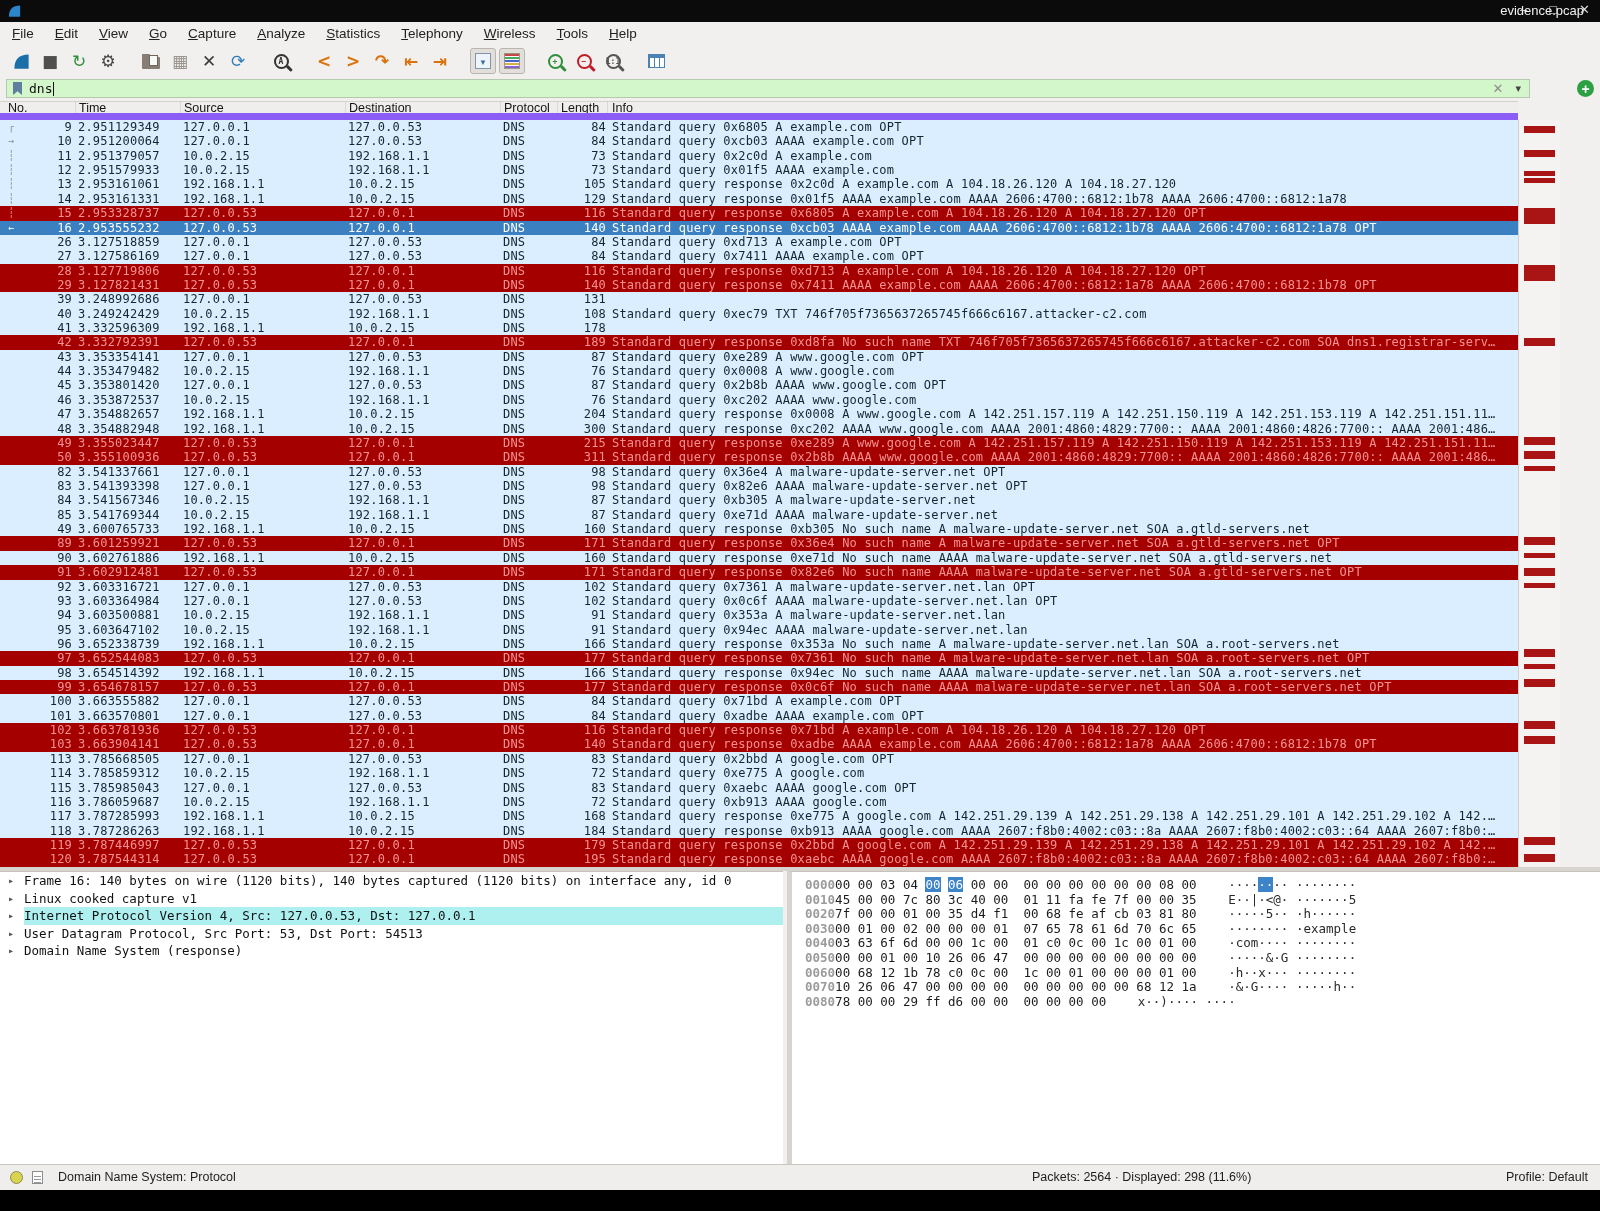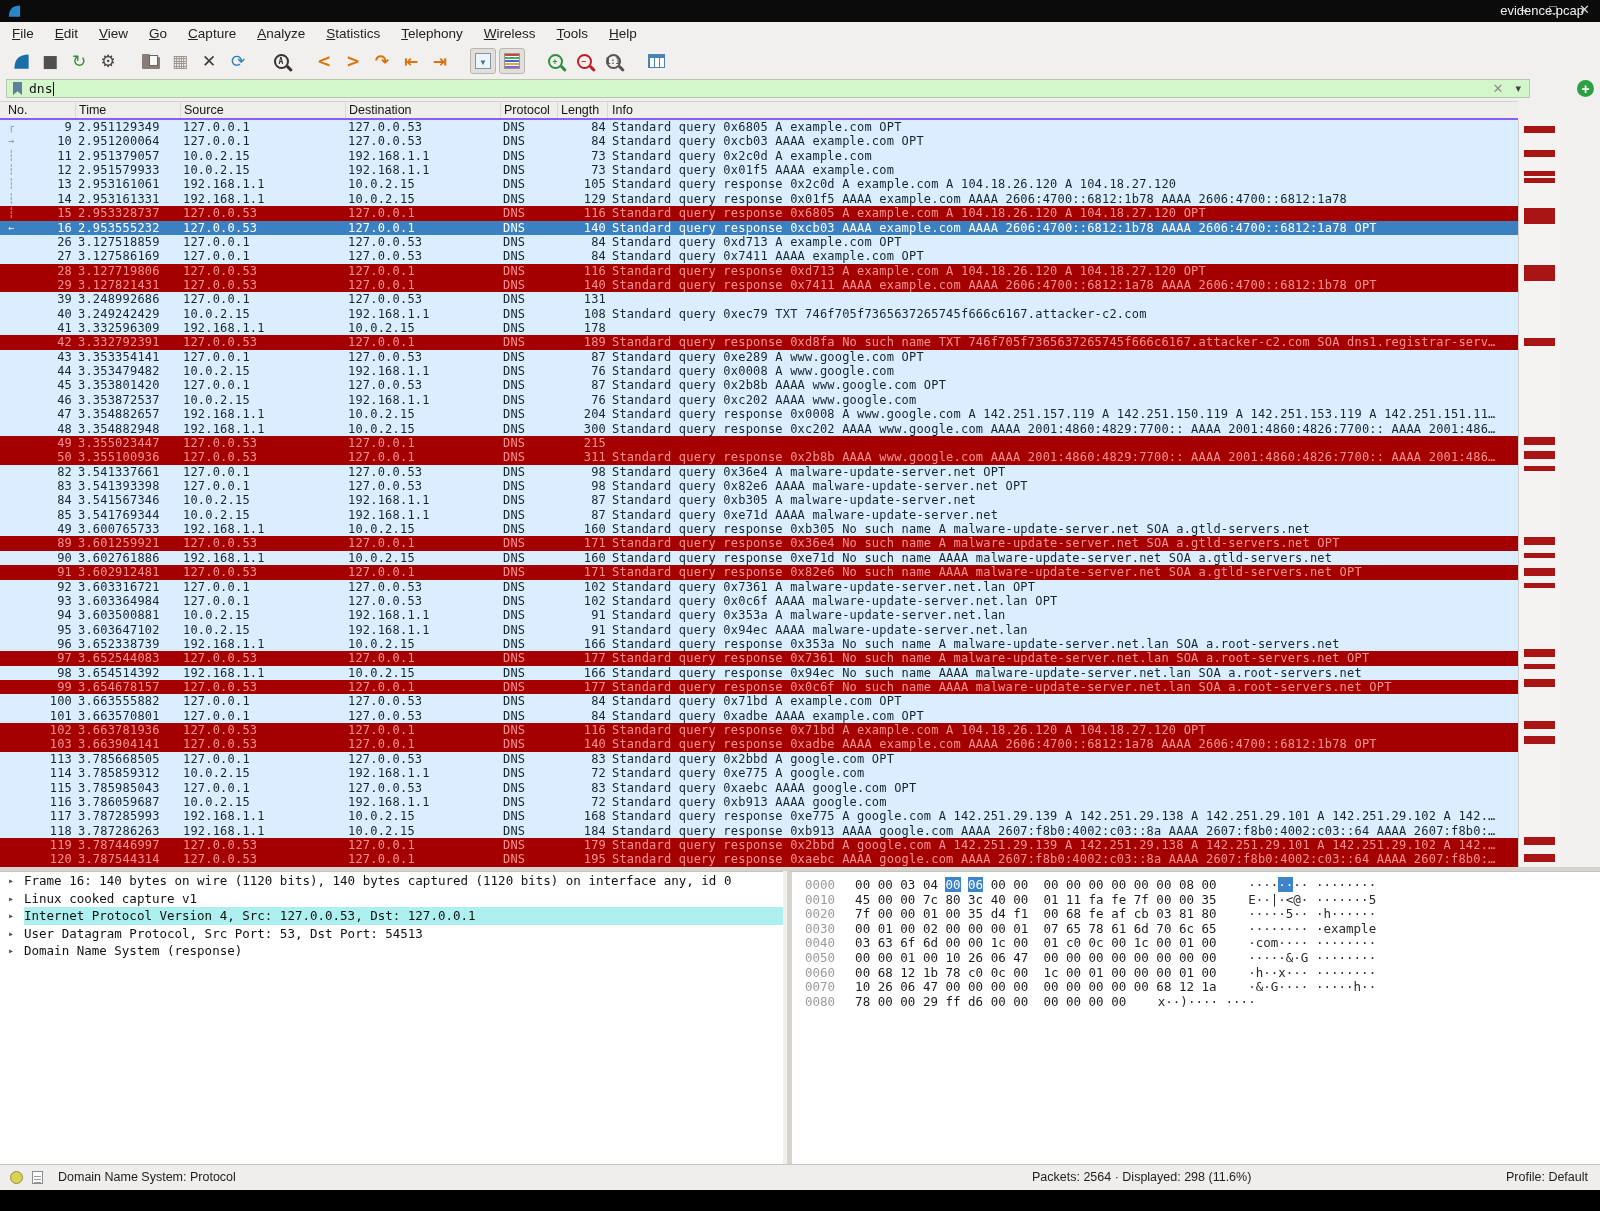--- a/index.html
+++ b/index.html
@@ -40,21 +40,21 @@
   .filter-field{position:absolute;left:6px;top:2px;width:1524px;height:19px;background:#d3f6ca;border:1px solid #b4c9ae;display:flex;align-items:center;box-sizing:border-box;}
   .bookmark{width:9px;height:13px;background:#5f7f9e;margin:0 7px 0 6px;clip-path:polygon(0 0,100% 0,100% 100%,50% 72%,0 100%);}
   .filter-text{font-family:"DejaVu Sans Mono",monospace;font-size:13px;color:#111;}
   .caret{display:inline-block;width:1px;height:14px;background:#111;margin-left:1px;vertical-align:middle;}
   .filter-right{position:absolute;right:8px;top:0;height:17px;display:flex;align-items:center;gap:12px;}
   .f-clear{color:#8d8d8d;font-size:13px;}
   .f-drop{color:#444;font-size:11px;}
   .f-add{position:absolute;right:6px;top:3px;width:17px;height:17px;border-radius:9px;background:#2da044;color:#fff;font-size:14px;font-weight:bold;display:flex;align-items:center;justify-content:center;line-height:1;}
 
   
-  .pkt-header{position:absolute;left:0;top:101px;width:1518px;height:19px;background:#f0eeec;border-top:1px solid #d5d2ce;border-bottom:2px solid #8b5cf6;display:flex;box-sizing:border-box;font-size:12.5px;color:#141414;}
+  .pkt-header{position:absolute;left:0;top:101px;width:1518px;height:19px;background:#f0eeec;border-top:1px solid #d5d2ce;border-bottom:7px solid #8b5cf6;display:flex;box-sizing:border-box;font-size:12.5px;color:#141414;}
   .pkt-header .hcell{border-right:1px solid #dbd8d4;display:flex;align-items:center;padding-left:3px;box-sizing:border-box;white-space:pre;overflow:hidden;}
   .hcell.h-no{padding-left:8px;}
   .hcell.h-info{padding-left:4px;border-right:none;flex:1;}
 
   .pkt-list{position:absolute;left:0;top:120px;width:1518px;height:747px;background:#fff;overflow:hidden;}
   .prow{display:flex;height:14.365px;font-family:"DejaVu Sans Mono",monospace;font-size:12px;letter-spacing:0.2px;line-height:14.365px;white-space:pre;}
   .prow span{overflow:hidden;box-sizing:border-box;display:block;}
   .cno{width:76px;text-align:right;padding-right:4px;position:relative;}
   .cno .mk{position:absolute;left:8px;top:0;text-align:left;font-size:10px;color:#7d8f9d;}
   .ctime{width:105px;padding-left:2px;}
@@ -79,21 +79,21 @@
   
   .detail-pane{position:absolute;left:0;top:871px;width:783px;height:293px;background:#fff;overflow:hidden;border-top:1px solid #c6c3bf;box-sizing:border-box;}
   .dline{display:flex;height:17.5px;line-height:17.5px;font-family:"DejaVu Sans Mono",monospace;font-size:12.5px;color:#111;padding-left:8px;white-space:pre;}
   .dline .arr{width:16px;color:#555;font-size:10px;line-height:17.5px;}
   .dline .dtext{flex:1;}
   .dline .dtext.sel{background:#aef0f0;}
 
   
   .hex-pane{position:absolute;left:787px;top:871px;width:813px;height:293px;background:#fff;border-left:5px solid #d7d4d0;border-top:1px solid #c6c3bf;box-sizing:border-box;padding:6px 0 0 13px;font-family:"DejaVu Sans Mono",monospace;font-size:12.5px;color:#1c1c1c;}
   .hline{height:14.6px;line-height:14.6px;white-space:pre;}
-  .hoff{color:#9b9b9b;margin-right:20px;}
+  .hoff{color:#9b9b9b;margin-right:0;font-weight:bold;}
   .hhex{}
   .hasc{margin-left:24px;color:#2a2a2a;}
   .hl{background:#3d85c8;color:#fff;}
 
   
   .statusbar{position:absolute;left:0;top:1164px;width:1600px;height:26px;background:#f0eeec;border-top:1px solid #c9c6c2;box-sizing:border-box;font-size:12.5px;color:#1d1d1d;}
   .sb-led{position:absolute;left:10px;top:6px;width:13px;height:13px;border-radius:50%;background:#d8d44e;border:1px solid #8c8a54;box-sizing:border-box;}
   .sb-note{position:absolute;left:32px;top:6px;width:11px;height:13px;background:#fdfdfd;border:1px solid #8d8d8d;box-sizing:border-box;background-image:repeating-linear-gradient(to bottom,transparent 0 2px,#999 2px 3px);background-size:7px 100%;background-position:1px 2px;background-repeat:no-repeat;}
   .sb-left{position:absolute;left:58px;top:5px;}
   .sb-mid{position:absolute;left:1032px;top:5px;}
@@ -242,21 +242,21 @@
       <div class="prow rq"><span class="cno">39</span><span class="ctime">3.248992686</span><span class="csrc">127.0.0.1</span><span class="cdst">127.0.0.53</span><span class="cpro">DNS</span><span class="clen">131</span></div>
       <div class="prow rq"><span class="cno">40</span><span class="ctime">3.249242429</span><span class="csrc">10.0.2.15</span><span class="cdst">192.168.1.1</span><span class="cpro">DNS</span><span class="clen">108</span><span class="cinfo">Standard query 0xec79 TXT 746f705f7365637265745f666c6167.attacker-c2.com</span></div>
       <div class="prow rq"><span class="cno">41</span><span class="ctime">3.332596309</span><span class="csrc">192.168.1.1</span><span class="cdst">10.0.2.15</span><span class="cpro">DNS</span><span class="clen">178</span></div>
       <div class="prow re"><span class="cno">42</span><span class="ctime">3.332792391</span><span class="csrc">127.0.0.53</span><span class="cdst">127.0.0.1</span><span class="cpro">DNS</span><span class="clen">189</span><span class="cinfo">Standard query response 0xd8fa No such name TXT 746f705f7365637265745f666c6167.attacker-c2.com SOA dns1.registrar-serv…</span></div>
       <div class="prow rq"><span class="cno">43</span><span class="ctime">3.353354141</span><span class="csrc">127.0.0.1</span><span class="cdst">127.0.0.53</span><span class="cpro">DNS</span><span class="clen">87</span><span class="cinfo">Standard query 0xe289 A www.google.com OPT</span></div>
       <div class="prow rq"><span class="cno">44</span><span class="ctime">3.353479482</span><span class="csrc">10.0.2.15</span><span class="cdst">192.168.1.1</span><span class="cpro">DNS</span><span class="clen">76</span><span class="cinfo">Standard query 0x0008 A www.google.com</span></div>
       <div class="prow rq"><span class="cno">45</span><span class="ctime">3.353801420</span><span class="csrc">127.0.0.1</span><span class="cdst">127.0.0.53</span><span class="cpro">DNS</span><span class="clen">87</span><span class="cinfo">Standard query 0x2b8b AAAA www.google.com OPT</span></div>
       <div class="prow rq"><span class="cno">46</span><span class="ctime">3.353872537</span><span class="csrc">10.0.2.15</span><span class="cdst">192.168.1.1</span><span class="cpro">DNS</span><span class="clen">76</span><span class="cinfo">Standard query 0xc202 AAAA www.google.com</span></div>
       <div class="prow rq"><span class="cno">47</span><span class="ctime">3.354882657</span><span class="csrc">192.168.1.1</span><span class="cdst">10.0.2.15</span><span class="cpro">DNS</span><span class="clen">204</span><span class="cinfo">Standard query response 0x0008 A www.google.com A 142.251.157.119 A 142.251.150.119 A 142.251.153.119 A 142.251.151.11…</span></div>
       <div class="prow rq"><span class="cno">48</span><span class="ctime">3.354882948</span><span class="csrc">192.168.1.1</span><span class="cdst">10.0.2.15</span><span class="cpro">DNS</span><span class="clen">300</span><span class="cinfo">Standard query response 0xc202 AAAA www.google.com AAAA 2001:4860:4829:7700:: AAAA 2001:4860:4826:7700:: AAAA 2001:486…</span></div>
-      <div class="prow re"><span class="cno">49</span><span class="ctime">3.355023447</span><span class="csrc">127.0.0.53</span><span class="cdst">127.0.0.1</span><span class="cpro">DNS</span><span class="clen">215</span></div>
+      <div class="prow re"><span class="cno">49</span><span class="ctime">3.355023447</span><span class="csrc">127.0.0.53</span><span class="cdst">127.0.0.1</span><span class="cpro">DNS</span><span class="clen">215</span><span class="cinfo">Standard query response 0xe289 A www.google.com A 142.251.157.119 A 142.251.150.119 A 142.251.153.119 A 142.251.151.11…</span></div>
       <div class="prow re"><span class="cno">50</span><span class="ctime">3.355100936</span><span class="csrc">127.0.0.53</span><span class="cdst">127.0.0.1</span><span class="cpro">DNS</span><span class="clen">311</span><span class="cinfo">Standard query response 0x2b8b AAAA www.google.com AAAA 2001:4860:4829:7700:: AAAA 2001:4860:4826:7700:: AAAA 2001:486…</span></div>
       <div class="prow rq"><span class="cno">82</span><span class="ctime">3.541337661</span><span class="csrc">127.0.0.1</span><span class="cdst">127.0.0.53</span><span class="cpro">DNS</span><span class="clen">98</span><span class="cinfo">Standard query 0x36e4 A malware-update-server.net OPT</span></div>
       <div class="prow rq"><span class="cno">83</span><span class="ctime">3.541393398</span><span class="csrc">127.0.0.1</span><span class="cdst">127.0.0.53</span><span class="cpro">DNS</span><span class="clen">98</span><span class="cinfo">Standard query 0x82e6 AAAA malware-update-server.net OPT</span></div>
       <div class="prow rq"><span class="cno">84</span><span class="ctime">3.541567346</span><span class="csrc">10.0.2.15</span><span class="cdst">192.168.1.1</span><span class="cpro">DNS</span><span class="clen">87</span><span class="cinfo">Standard query 0xb305 A malware-update-server.net</span></div>
       <div class="prow rq"><span class="cno">85</span><span class="ctime">3.541769344</span><span class="csrc">10.0.2.15</span><span class="cdst">192.168.1.1</span><span class="cpro">DNS</span><span class="clen">87</span><span class="cinfo">Standard query 0xe71d AAAA malware-update-server.net</span></div>
       <div class="prow rq"><span class="cno">49</span><span class="ctime">3.600765733</span><span class="csrc">192.168.1.1</span><span class="cdst">10.0.2.15</span><span class="cpro">DNS</span><span class="clen">160</span><span class="cinfo">Standard query response 0xb305 No such name A malware-update-server.net SOA a.gtld-servers.net</span></div>
       <div class="prow re"><span class="cno">89</span><span class="ctime">3.601259921</span><span class="csrc">127.0.0.53</span><span class="cdst">127.0.0.1</span><span class="cpro">DNS</span><span class="clen">171</span><span class="cinfo">Standard query response 0x36e4 No such name A malware-update-server.net SOA a.gtld-servers.net OPT</span></div>
       <div class="prow rq"><span class="cno">90</span><span class="ctime">3.602761886</span><span class="csrc">192.168.1.1</span><span class="cdst">10.0.2.15</span><span class="cpro">DNS</span><span class="clen">160</span><span class="cinfo">Standard query response 0xe71d No such name AAAA malware-update-server.net SOA a.gtld-servers.net</span></div>
       <div class="prow re"><span class="cno">91</span><span class="ctime">3.602912481</span><span class="csrc">127.0.0.53</span><span class="cdst">127.0.0.1</span><span class="cpro">DNS</span><span class="clen">171</span><span class="cinfo">Standard query response 0x82e6 No such name AAAA malware-update-server.net SOA a.gtld-servers.net OPT</span></div>
       <div class="prow rq"><span class="cno">92</span><span class="ctime">3.603316721</span><span class="csrc">127.0.0.1</span><span class="cdst">127.0.0.53</span><span class="cpro">DNS</span><span class="clen">102</span><span class="cinfo">Standard query 0x7361 A malware-update-server.net.lan OPT</span></div>

